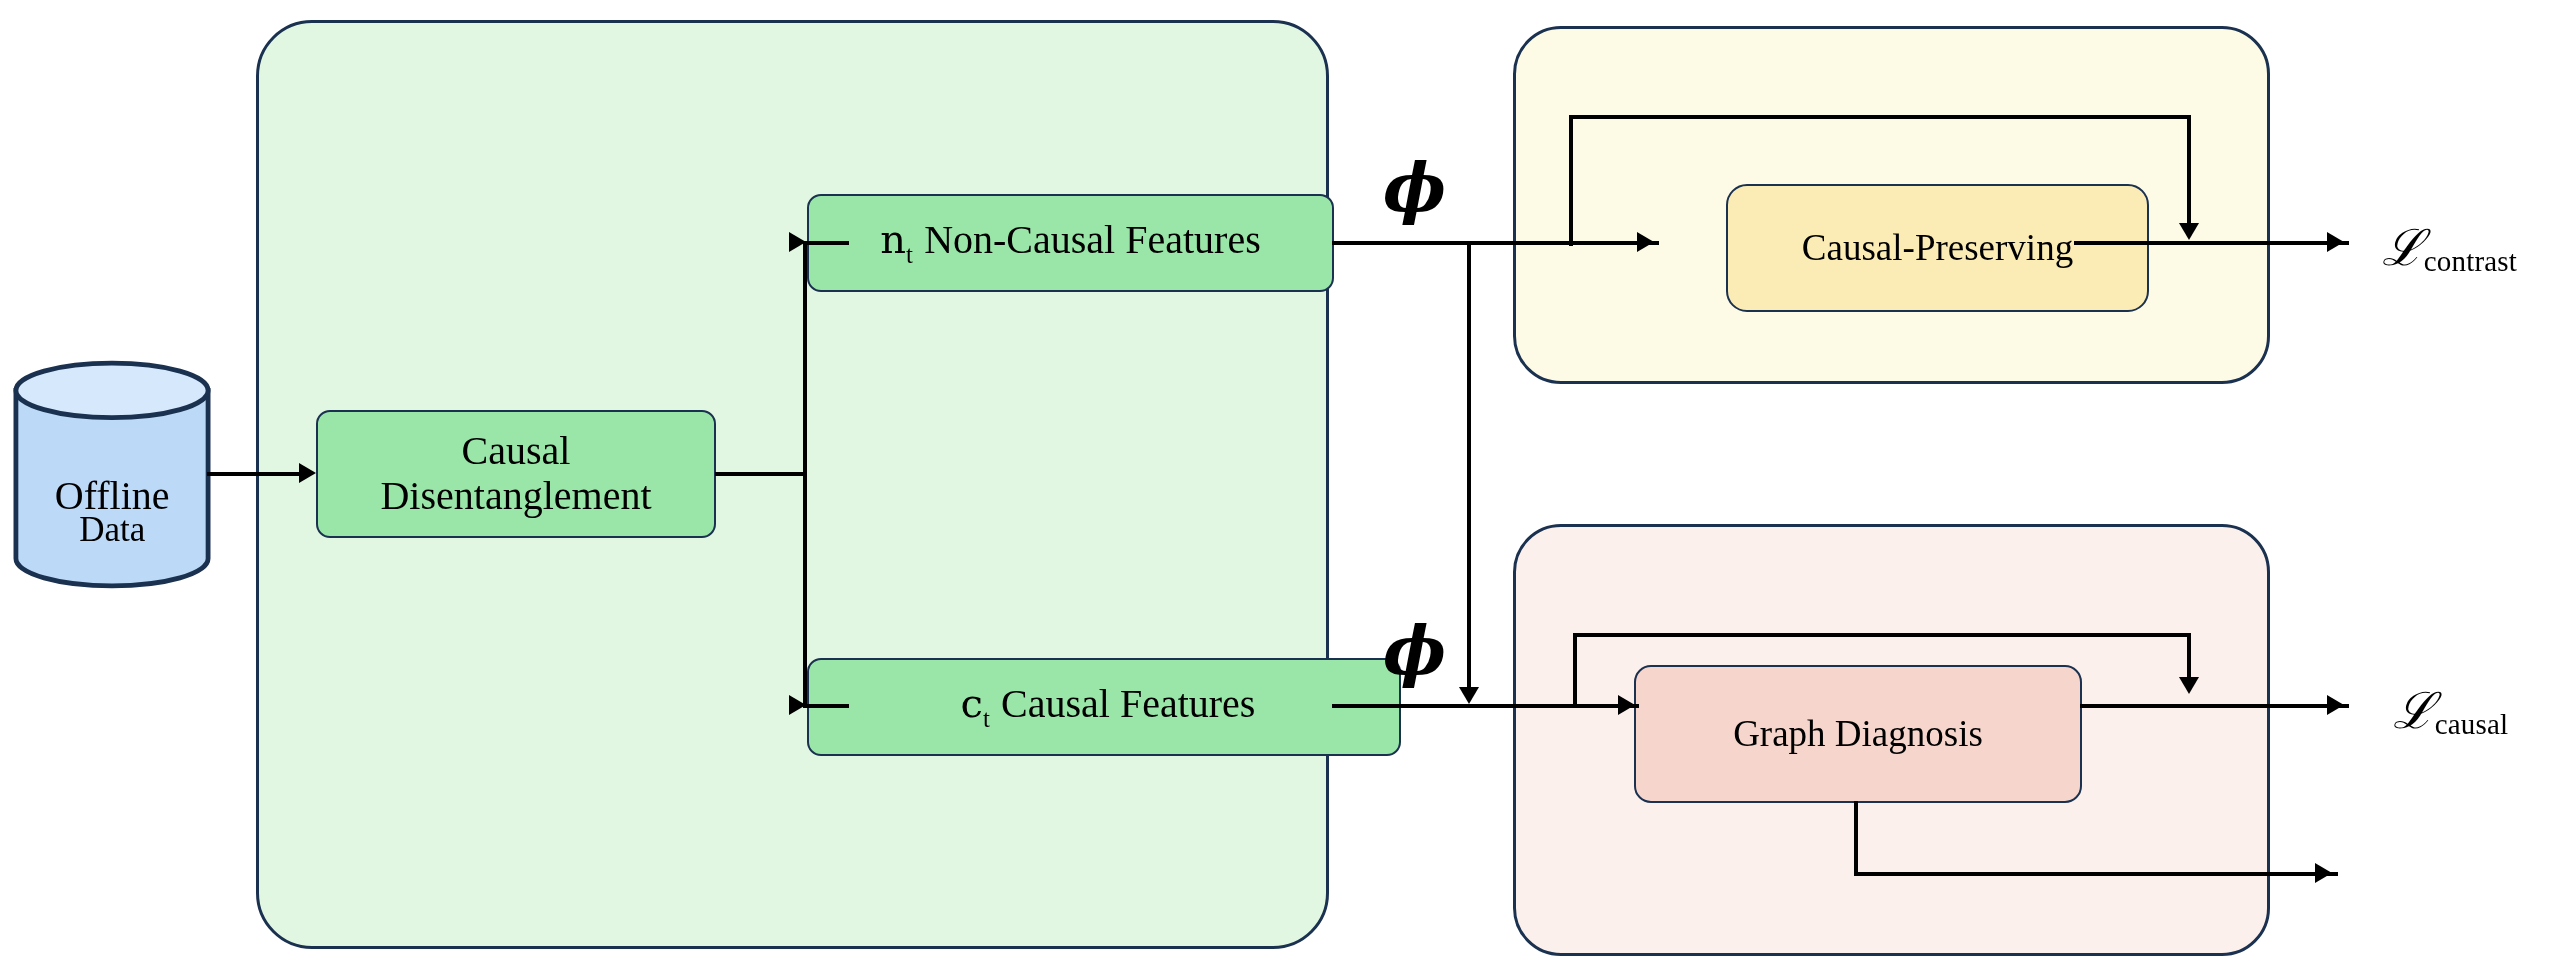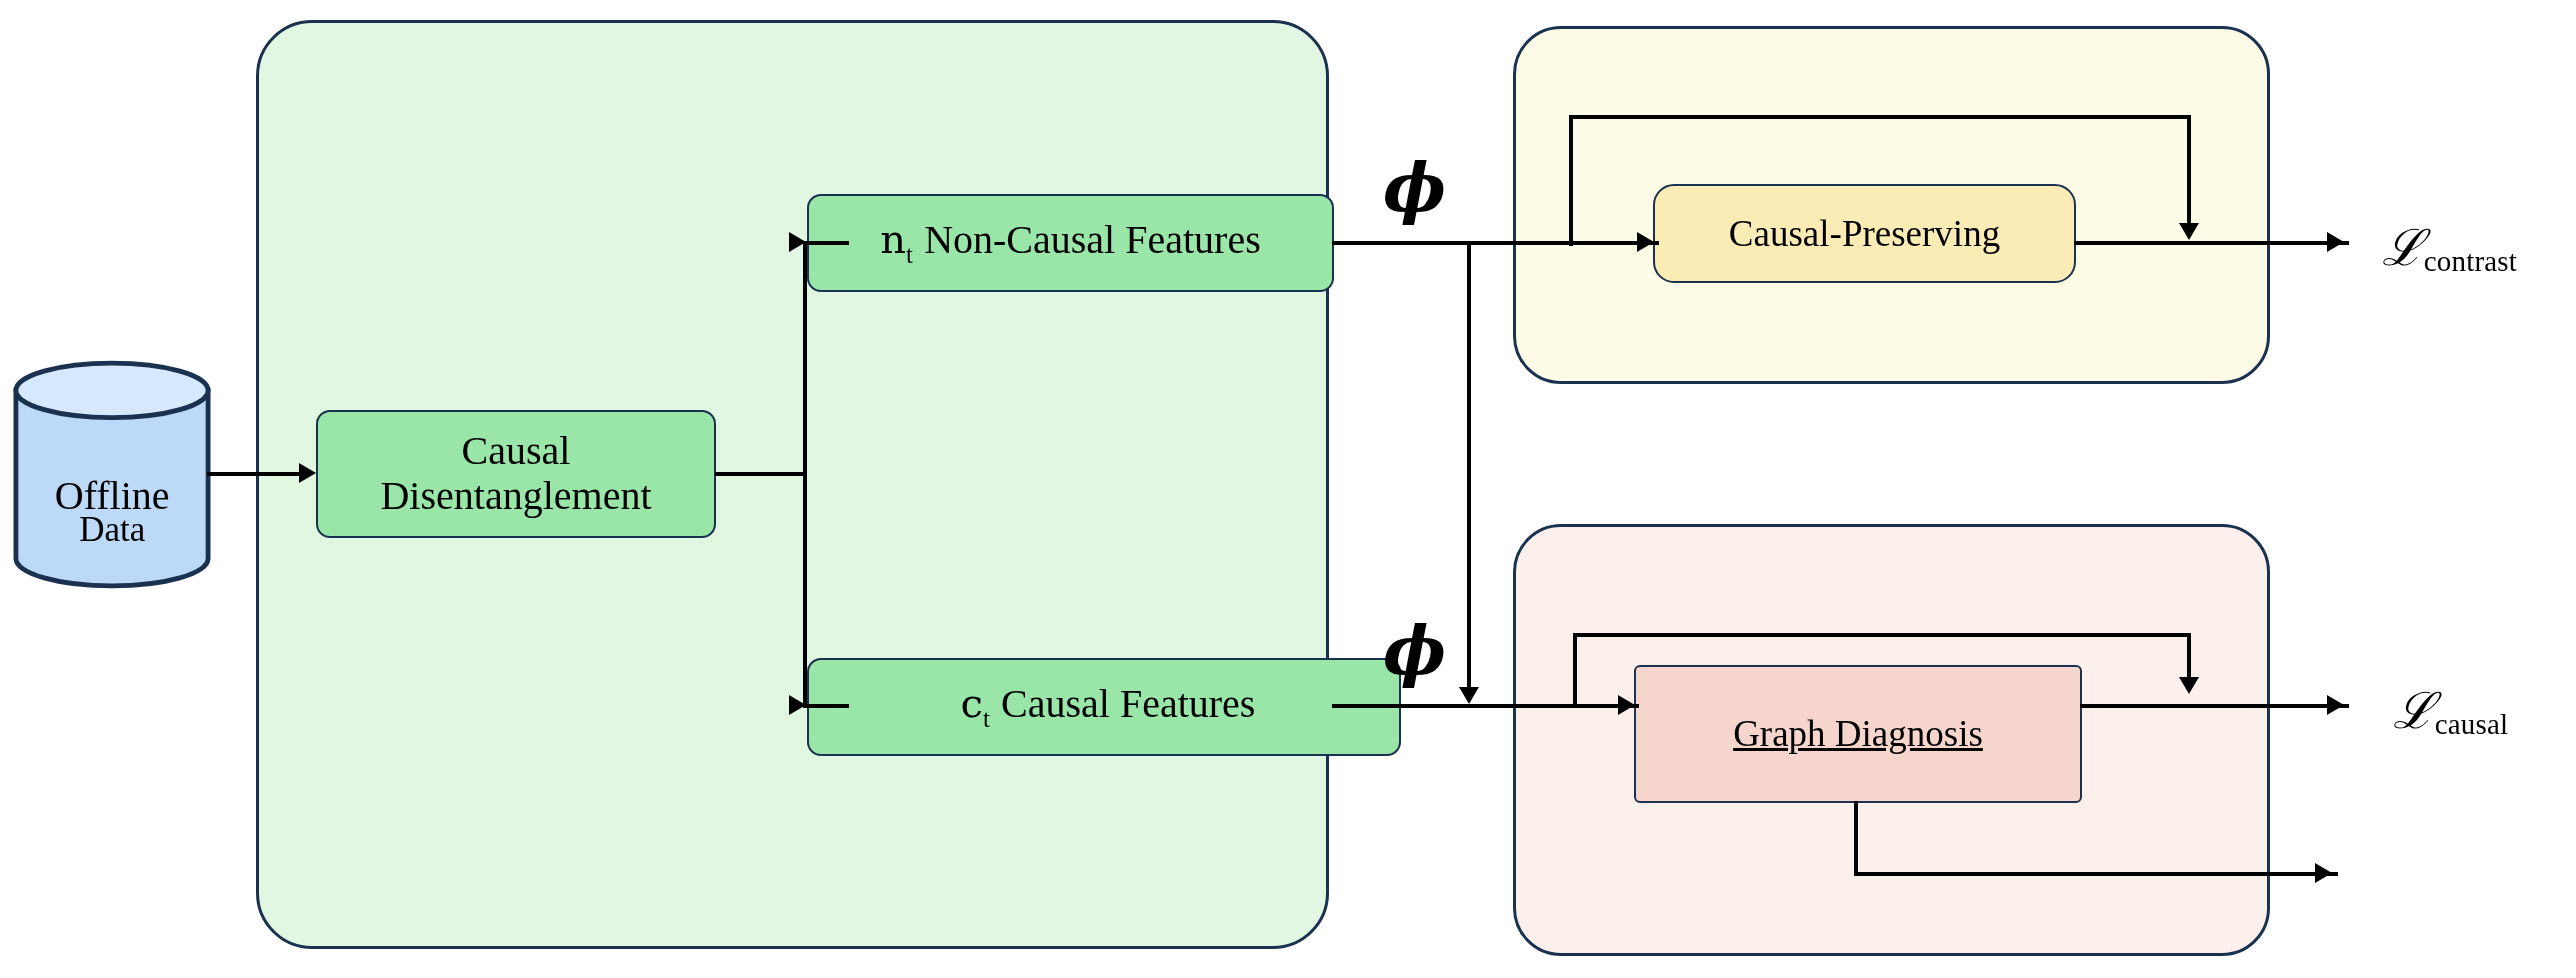--- a/index.html
+++ b/index.html
@@ -9,21 +9,21 @@
   .panel{position:absolute;box-sizing:border-box;border:3.2px solid #1b3150;}
   .panel-green{border-radius:56px;background:#e2f7e2;}
   .panel-yellow{border-radius:48px;background:#fdfae6;}
   .panel-pink{border-radius:48px;background:#fcf0ec;}
 
   .node{position:absolute;box-sizing:border-box;display:flex;align-items:center;
         justify-content:center;text-align:center;border:2.4px solid #1b3150;
         color:#000;line-height:1.12;}
   .node-green{background:#99e6a8;border-radius:14px;}
   .node-yellow{background:#fbecb6;border-radius:21px;}
-  .node-pink{background:#f6d6cc;border-radius:6px;text-decoration:underline;}
+  .node-pink{background:#f6d6cc;border-radius:17px;}
 
   .cyl{position:absolute;}
   .cyl svg{display:block;}
   .cyl-label{position:absolute;left:0;right:0;text-align:center;color:#000;
              line-height:1.1;margin-top:40px;}
 
   .edge{position:absolute;background:#000;}
   .h{height:4px;}
   .v{width:4px;}
 
@@ -75,21 +75,21 @@
       <span class="varsym">n</span><span class="sub-t">t</span><span style="padding-left:11.2px;">Non-Causal Features</span>
     </div>
   </div>
 
   <div class="node node-green" style="left:807px;top:658px;width:594px;height:98px;font-size:40px;padding-left:8px;">
     <div style="white-space:nowrap;">
       <span class="varsym">c</span><span class="sub-t">t</span><span style="padding-left:11.2px;">Causal Features</span>
     </div>
   </div>
 
-  <div class="node node-yellow" style="left:1653px;top:184px;width:423px;height:99px;font-size:37px;">
+  <div class="node node-yellow" style="left:1726px;top:184px;width:423px;height:128px;font-size:37px;">
     <div>
       <div>Causal-Preserving</div>
     </div>
   </div>
 
   <div class="node node-pink" style="left:1634px;top:665px;width:448px;height:138px;font-size:37px;">
     <div>
       <div>Graph Diagnosis</div>
     </div>
   </div>

